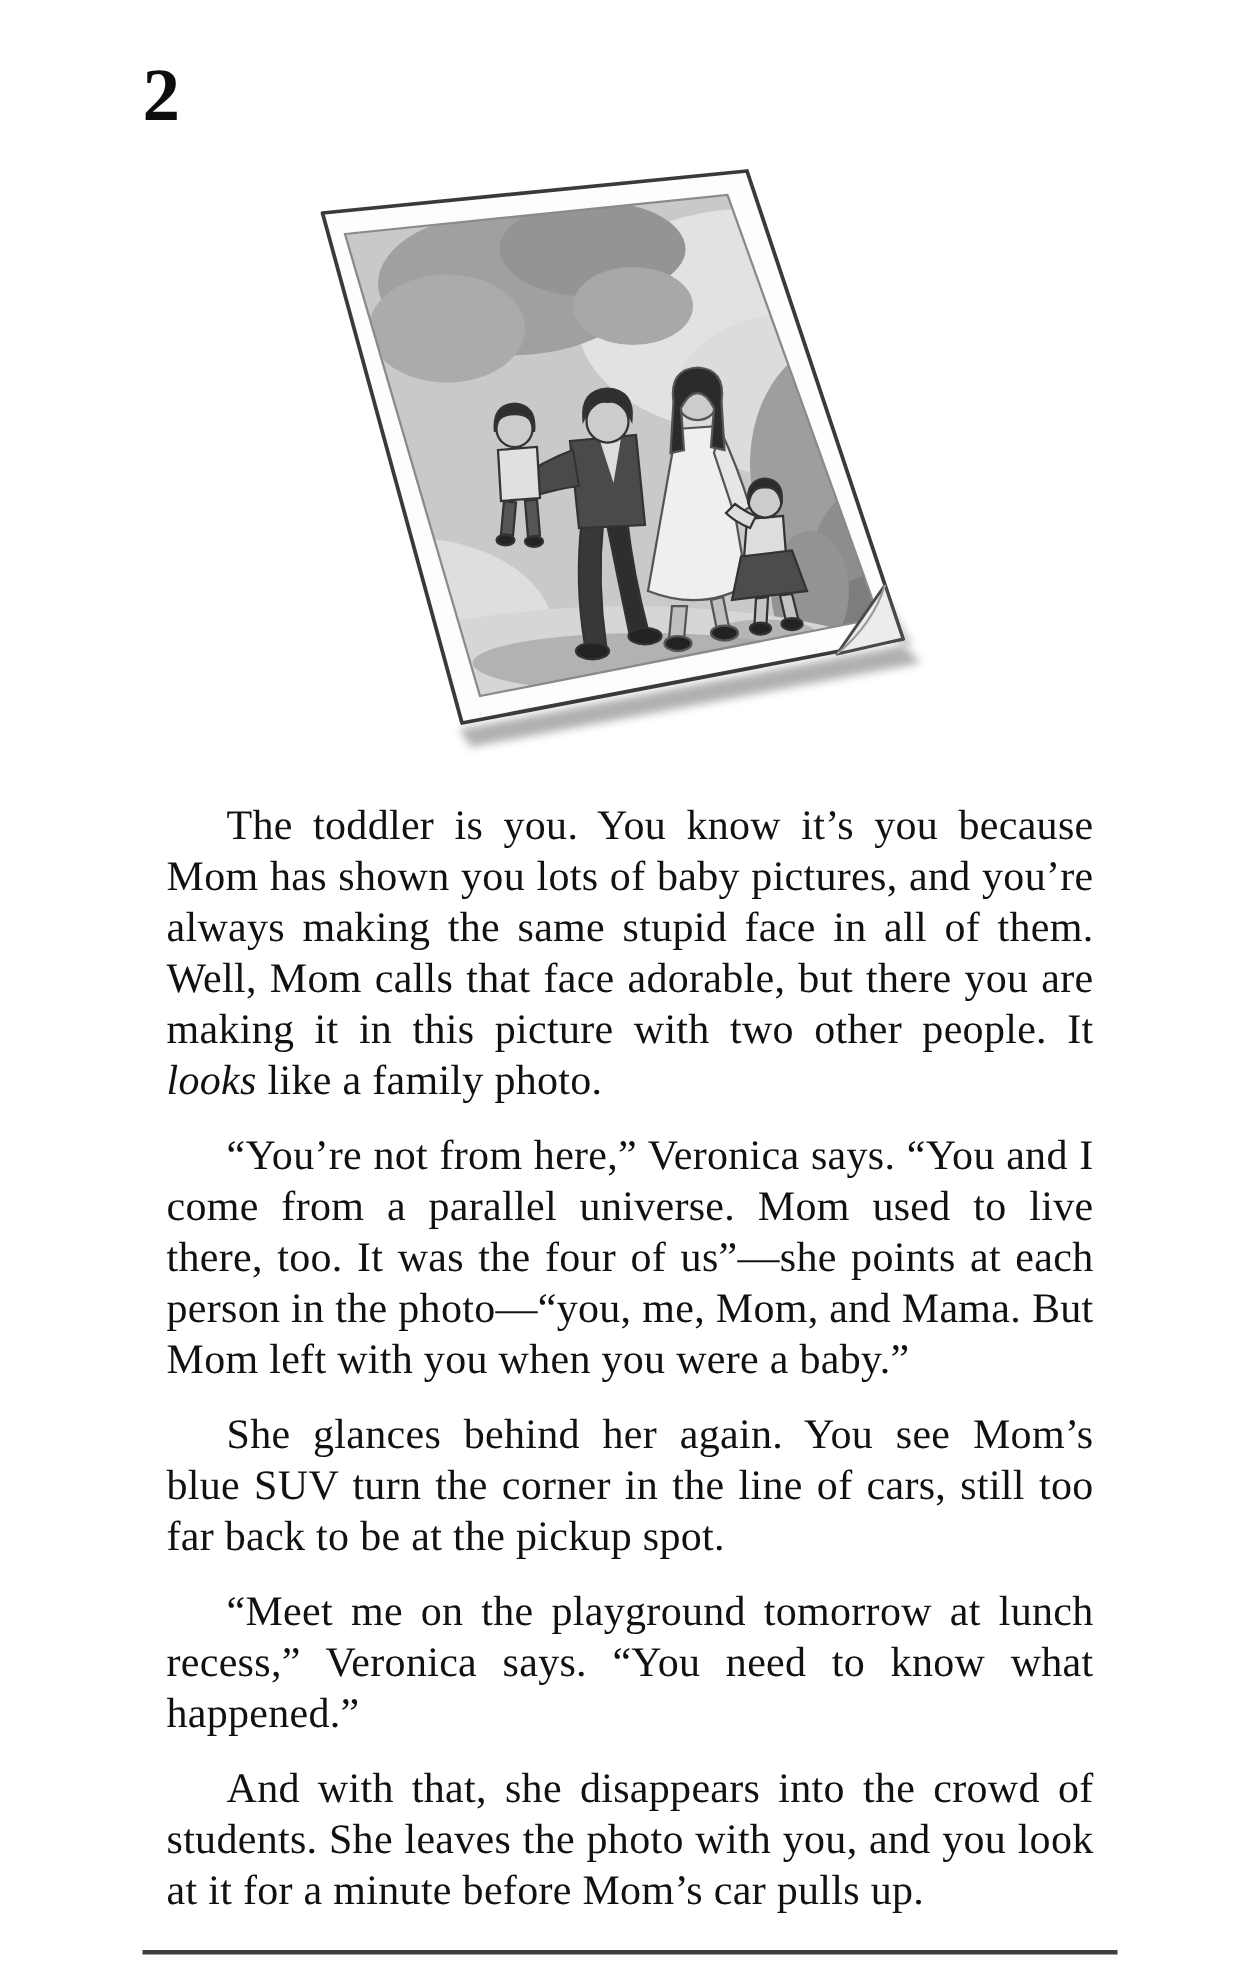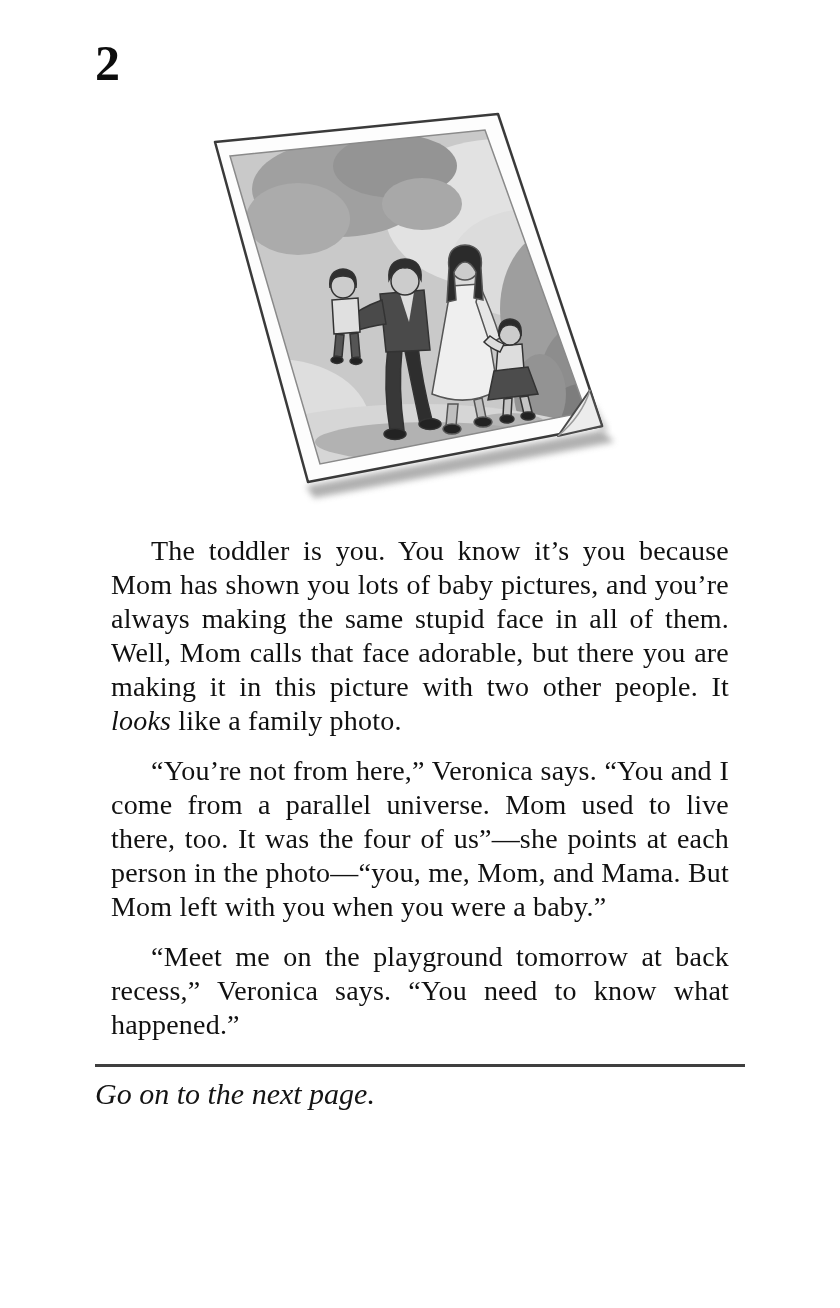--- a/index.html
+++ b/index.html
@@ -160,20 +160,22 @@
       <g>
         <path d="M412,332 L368,342 L400,296 Z" fill="#ececec" stroke="#4a4a4a" stroke-width="2" stroke-linejoin="round"></path>
         <path d="M368,342 Q392,322 400,296" fill="none" stroke="#9a9a9a" stroke-width="1.5"></path>
       </g>
     </svg>
   </div>
 
   <div class="story">
       <p><span>The toddler is you. You know it’s you because Mom has shown you lots of baby pictures, and you’re always making the same stupid face in all of them. Well, Mom calls that face adorable, but there you are making it in this picture with two other people. It </span><i>looks</i><span> like a family photo.</span></p>
       <p><span>“You’re not from here,” Veronica says. “You and I come from a parallel universe. Mom used to live there, too. It was the four of us”—she points at each person in the photo—“you, me, Mom, and Mama. But Mom left with you when you were a baby.”</span></p>
-      <p><span>“Meet me on the playground tomorrow at back recess,” Veronica says. “You need to know what happened.”</span></p>
+      <p><span>She glances behind her again. You see Mom’s blue SUV turn the corner in the line of cars, still too far back to be at the pickup spot.</span></p>
+      <p><span>“Meet me on the playground tomorrow at lunch recess,” Veronica says. “You need to know what happened.”</span></p>
+      <p><span>And with that, she disappears into the crowd of students. She leaves the photo with you, and you look at it for a minute before Mom’s car pulls up.</span></p>
     </div>
 
   <hr class="footer-rule">
 
   <div class="footer-instruction">Go on to the next page.</div>
 
 </div>
 
 </body></html>

